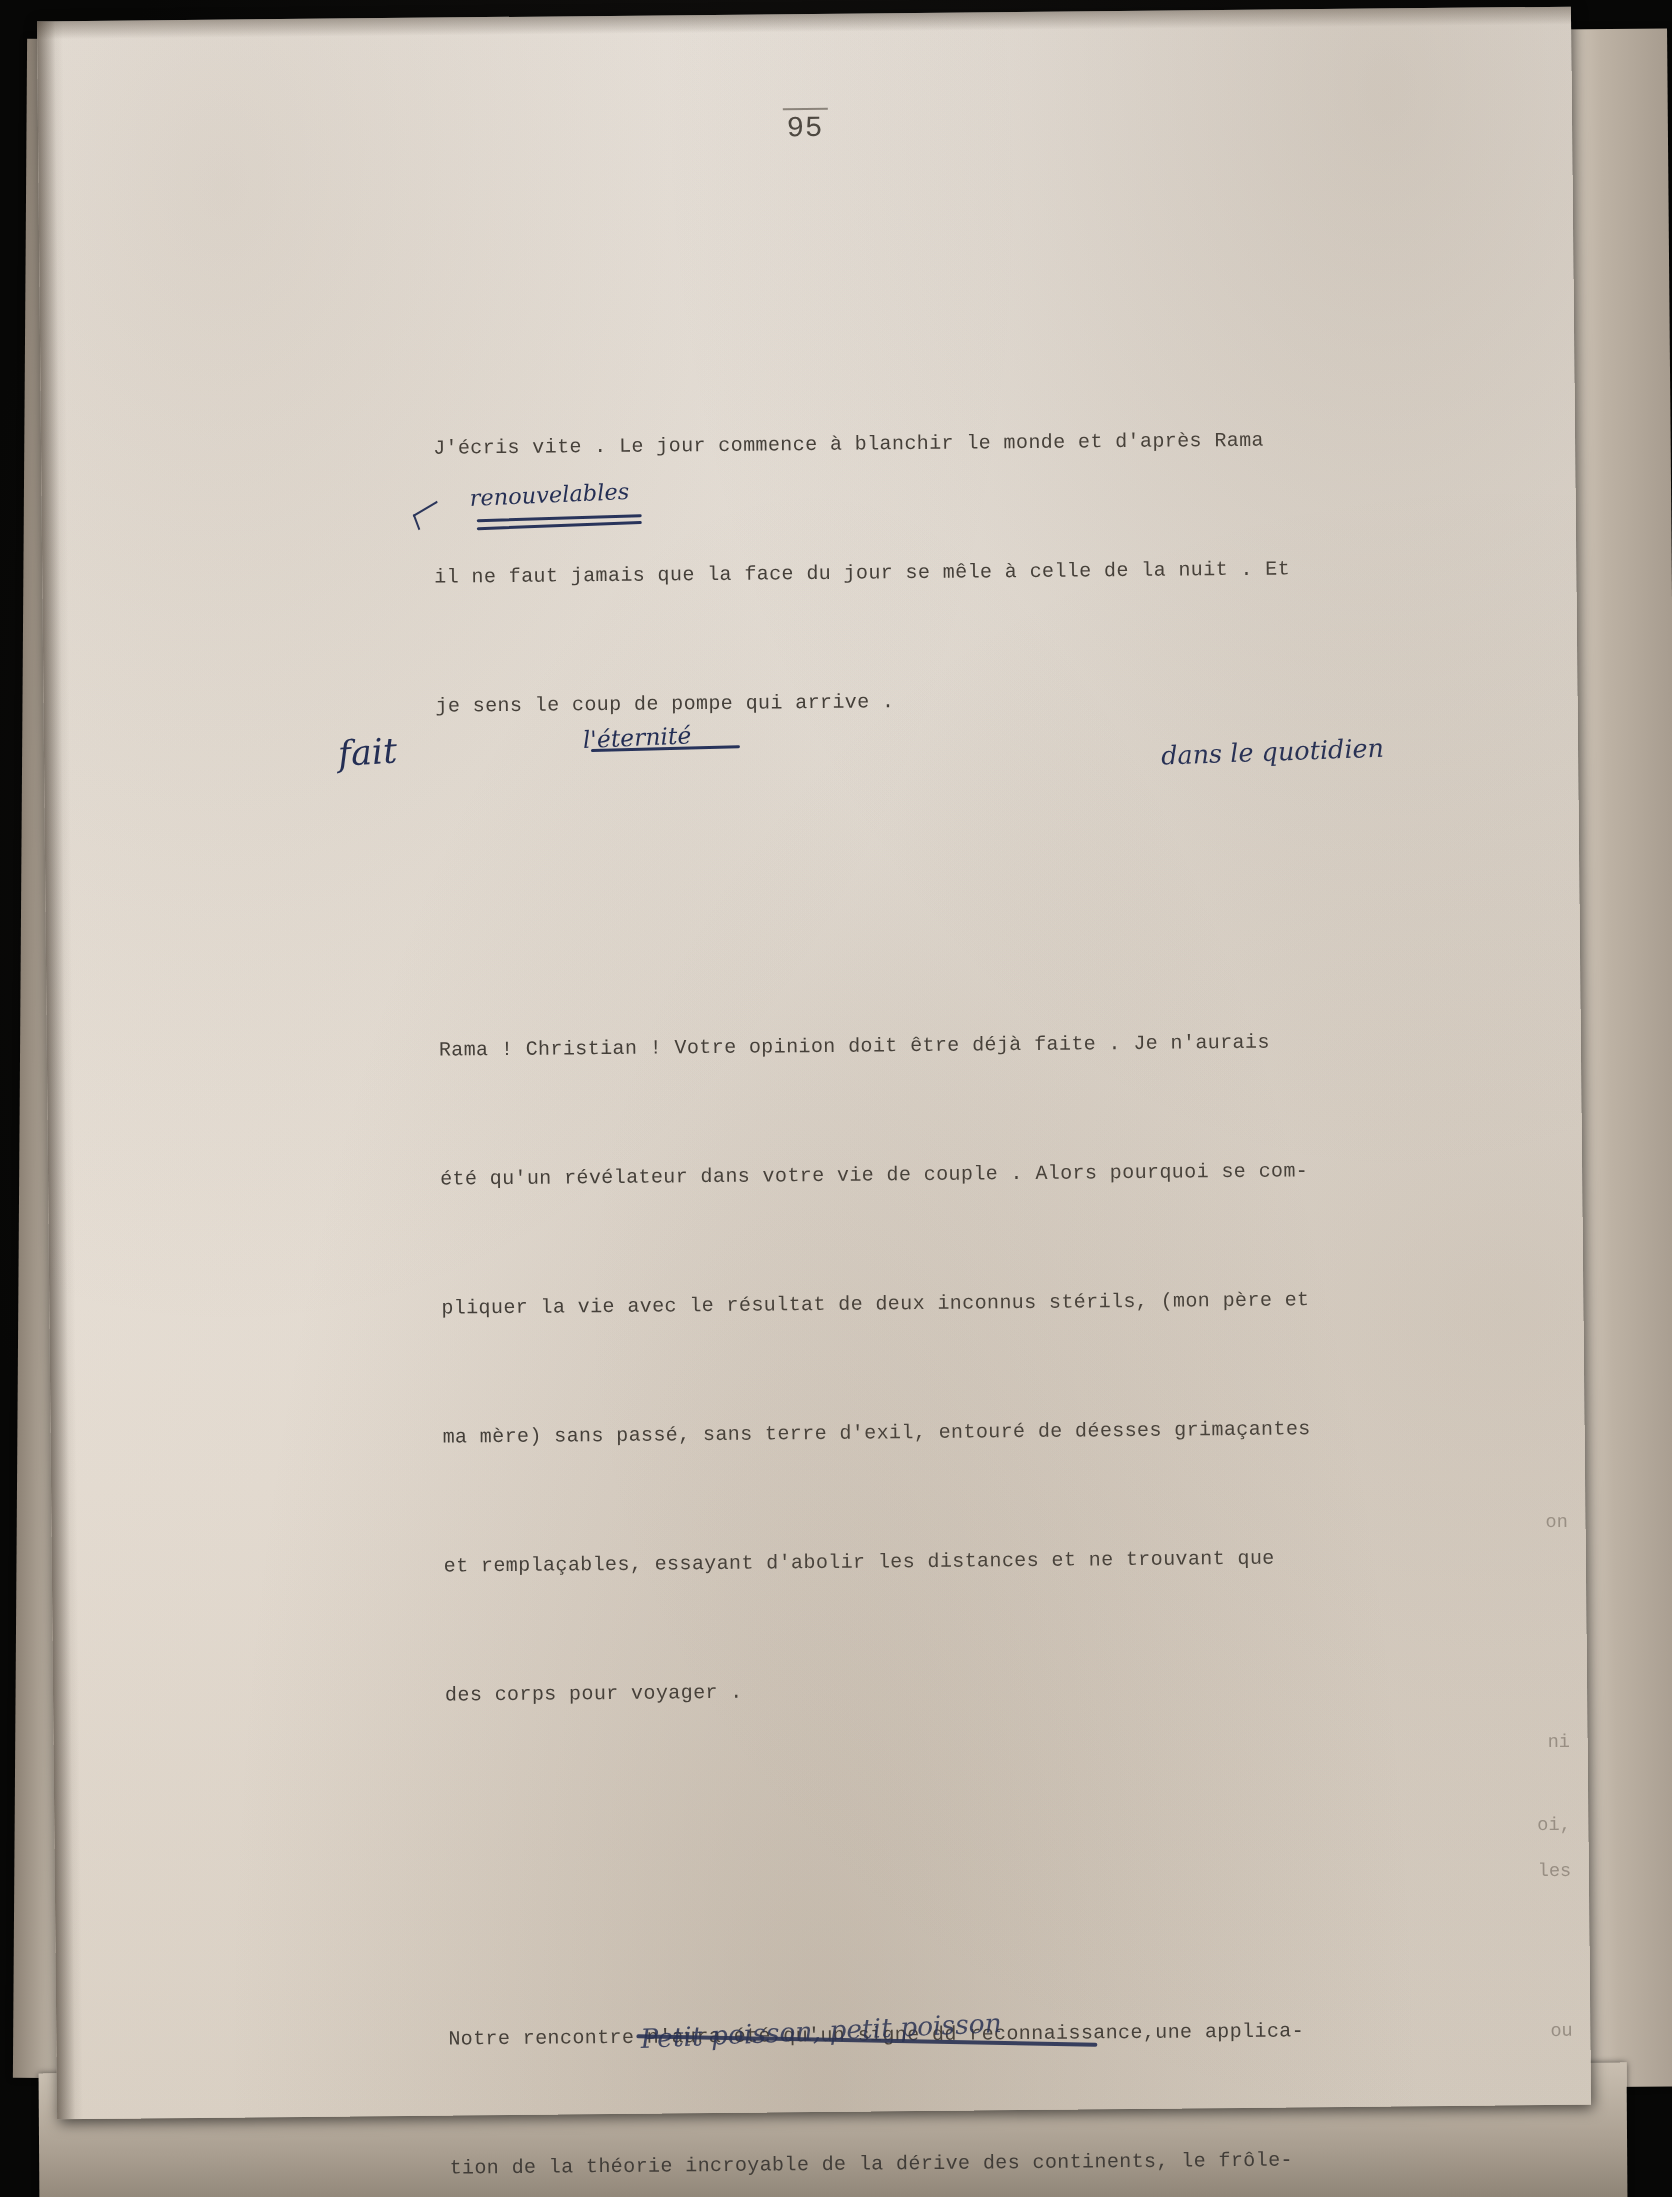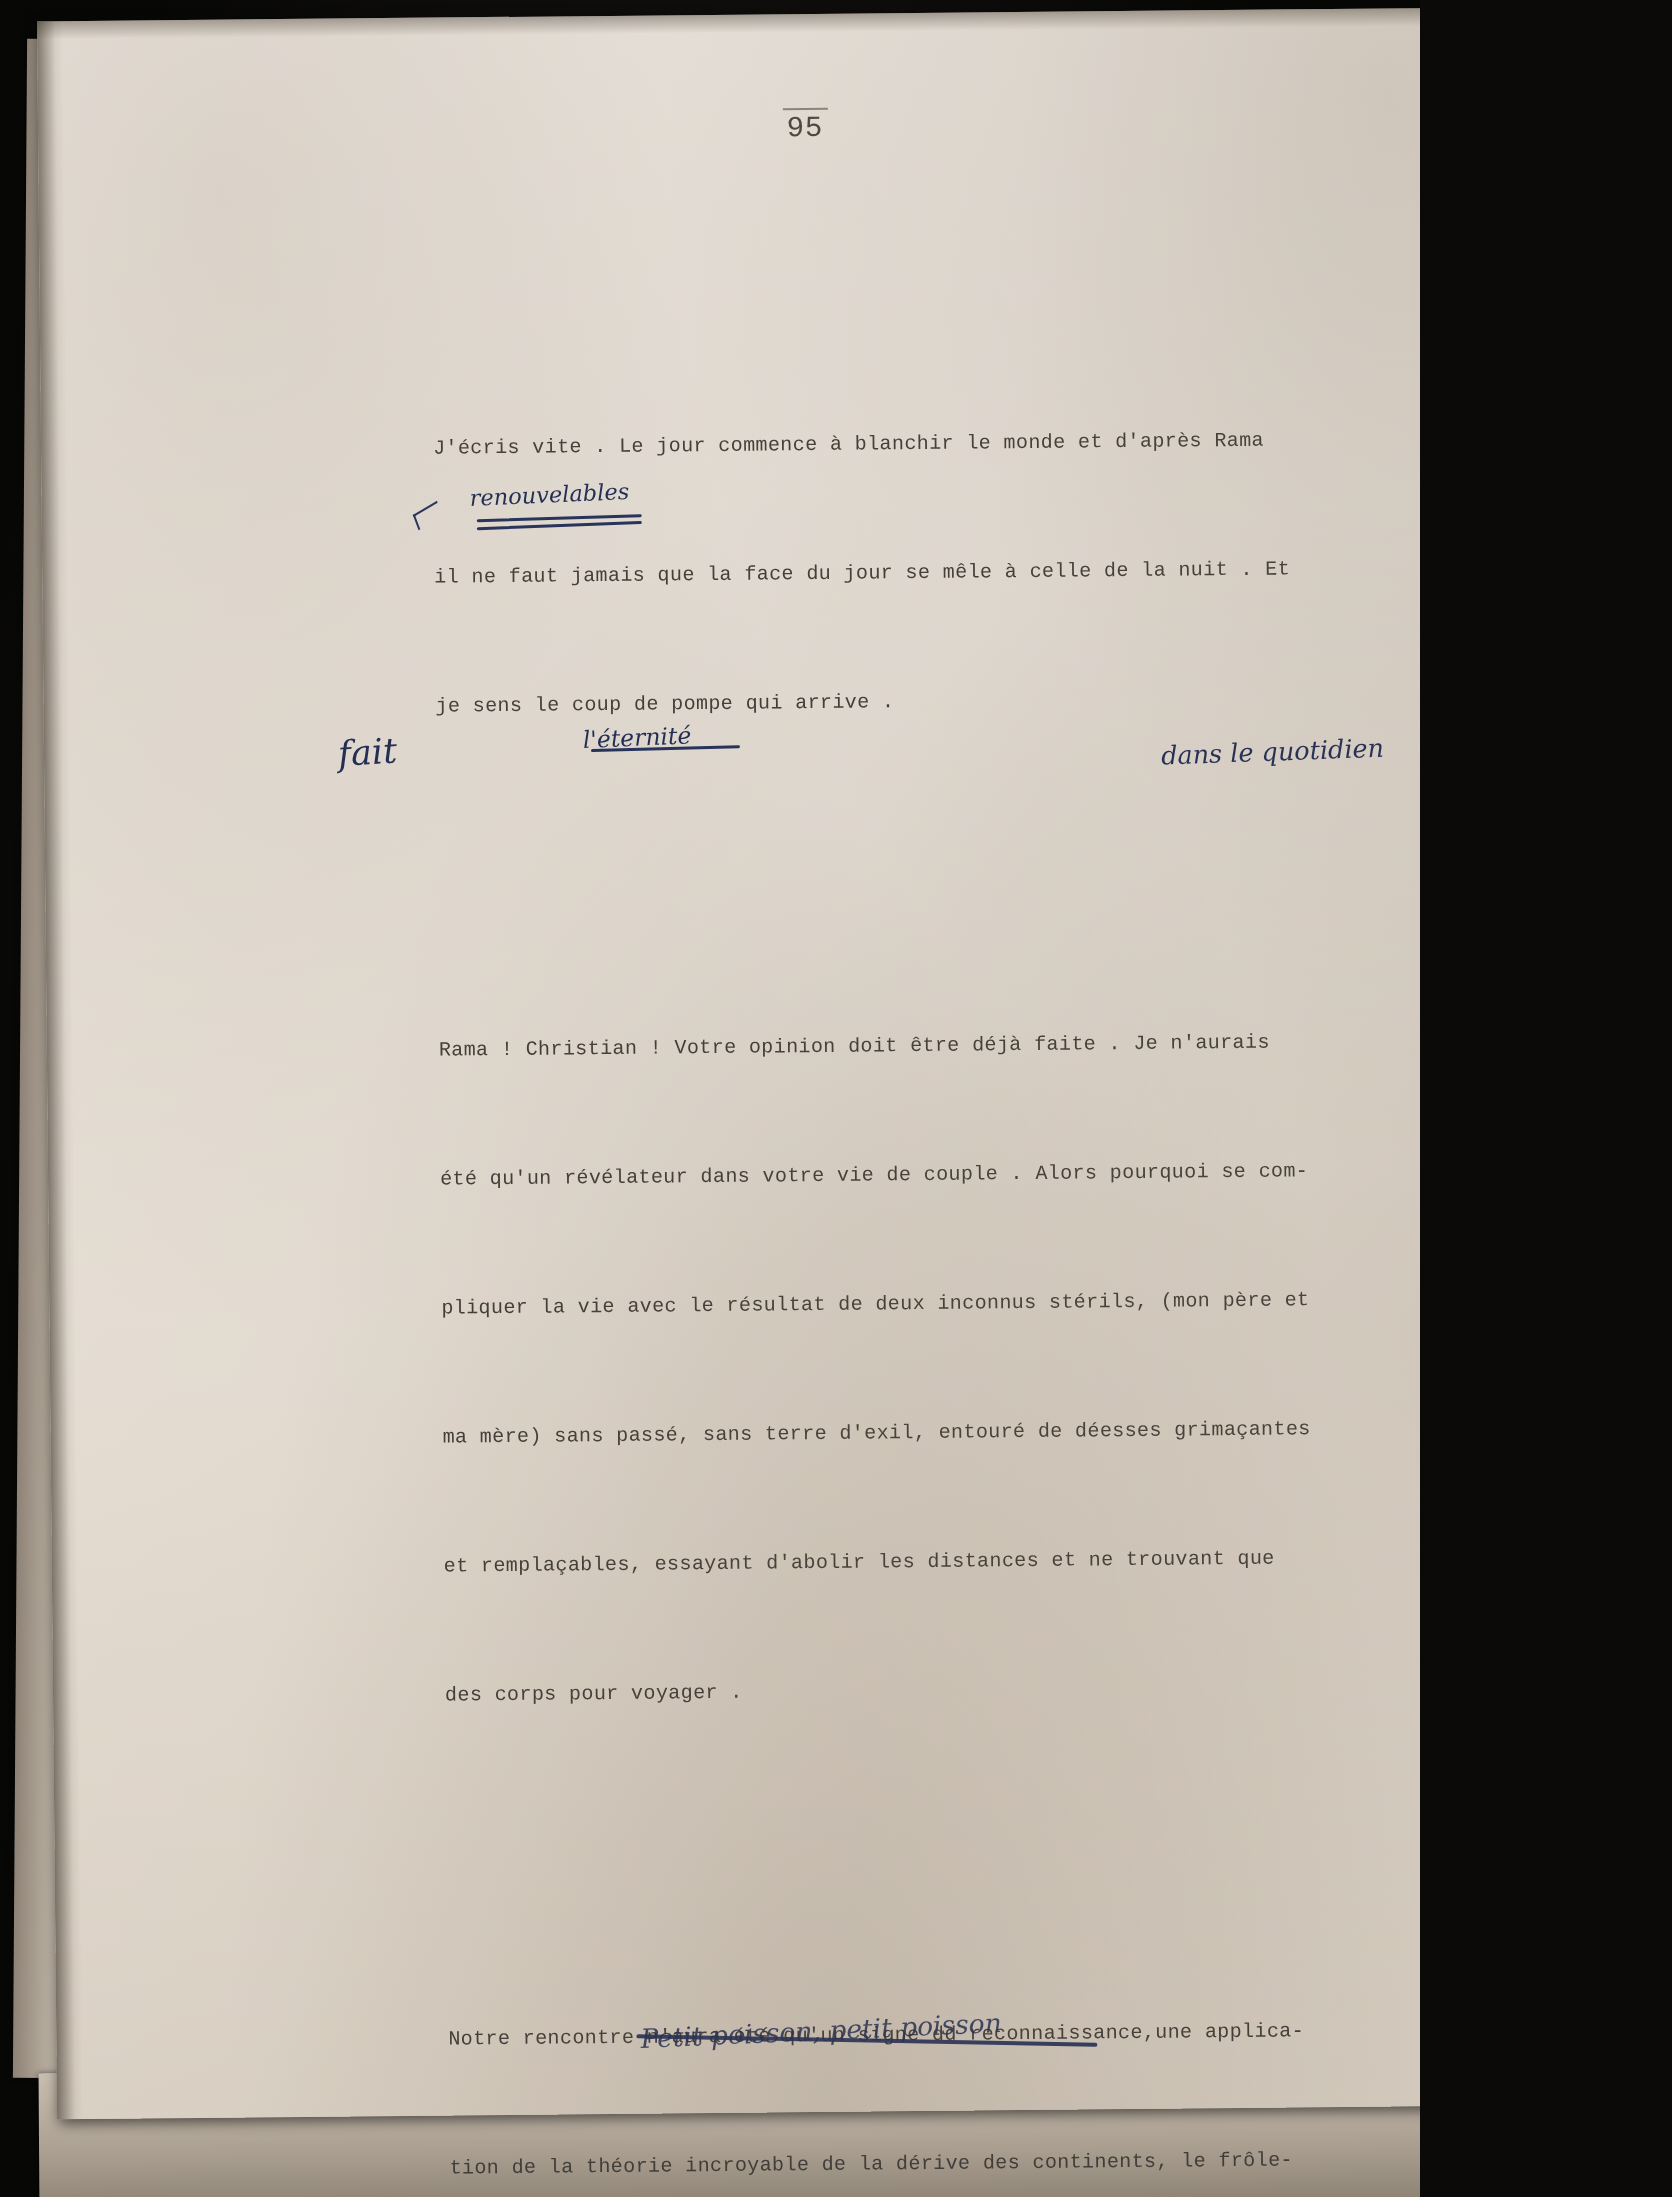--- a/index.html
+++ b/index.html
@@ -2,21 +2,21 @@
 <html><head>
 <meta charset="utf-8">
 <style>
   html, body {
     margin: 0;
     padding: 0;
     background: #0b0a09;
   }
   #page {
     position: relative;
-    width: 1420px;
+    width: 1672px;
     height: 2197px;
     overflow: hidden;
     background: #a3a3a3;
     font-family: "Liberation Mono", monospace;
   }
 
   
   #desk {
     position: absolute;
     inset: 0;

